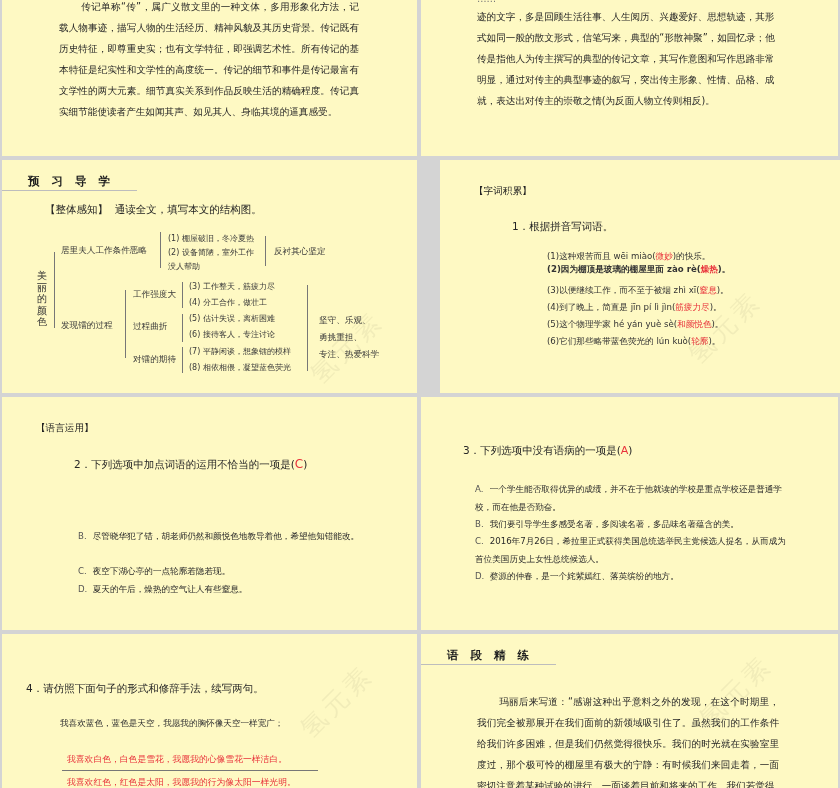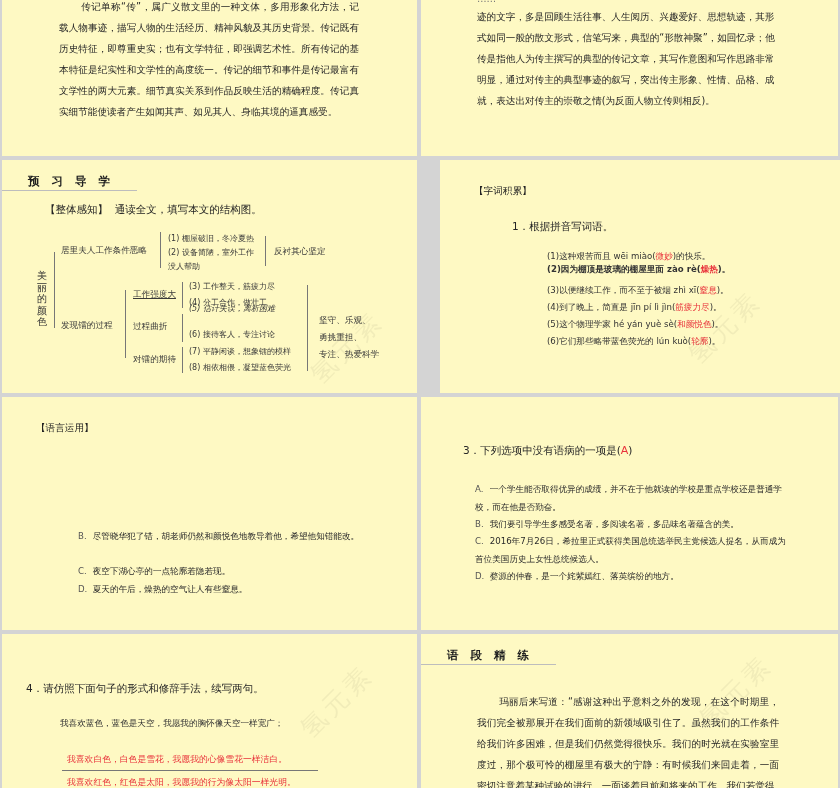--- a/index.html
+++ b/index.html
@@ -137,28 +137,28 @@
   <div class="vline" style="left:158px; top:72px; height:36px;"></div>
   <div class="diag" style="left:166px; top:73px;">(1) 棚屋破旧，冬冷夏热</div>
   <div class="diag" style="left:166px; top:87px;">(2) 设备简陋，室外工作</div>
   <div class="diag" style="left:166px; top:101px;">没人帮助</div>
   <div class="vline" style="left:263px; top:76px; height:30px;"></div>
   <div class="diag" style="left:272px; top:86px; font-size:8.6px;">反衬其心坚定</div>
 
   <div class="diag" style="left:59px; top:160px; font-size:8.6px;">发现镭的过程</div>
   <div class="vline" style="left:123px; top:130px; height:68px;"></div>
 
-  <div class="diag" style="left:131px; top:129px; font-size:8.6px;text-decoration:underline;">工作强度大</div>
+  <div class="diag" style="left:131px; top:129px; font-size:8.6px;">工作强度大</div>
   <div class="vline" style="left:180px; top:122px; height:26px;"></div>
   <div class="diag" style="left:187px; top:121px;">(3) 工作整天，筋疲力尽</div>
   <div class="diag" style="left:187px; top:137px;">(4) 分工合作，做壮工</div>
 
   <div class="diag" style="left:131px; top:161px; font-size:8.6px;">过程曲折</div>
   <div class="vline" style="left:180px; top:154px; height:28px;"></div>
-  <div class="diag" style="left:187px; top:143px;font-style:italic;">(5) 估计失误，离析困难</div>
+  <div class="diag" style="left:187px; top:153px;">(5) 估计失误，离析困难</div>
   <div class="diag" style="left:187px; top:169px;">(6) 接待客人，专注讨论</div>
 
   <div class="diag" style="left:131px; top:194px; font-size:8.6px;">对镭的期待</div>
   <div class="vline" style="left:180px; top:187px; height:26px;"></div>
   <div class="diag" style="left:187px; top:186px;">(7) 平静闲谈，想象镭的模样</div>
   <div class="diag" style="left:187px; top:202px;">(8) 相依相偎，凝望蓝色荧光</div>
 
   <div class="vline" style="left:305px; top:125px; height:86px;"></div>
   <div class="diag" style="left:317px; top:152px; font-size:8.6px; line-height:17px;">
     <div>坚守、乐观、</div>
@@ -176,20 +176,23 @@
   <div class="list-line" style="left:107px; top:104px;font-weight:bold;"><span>(2)因为棚顶是玻璃的棚屋里面 zào rè(</span><span class="red">燥热</span><span>)。</span></div>
   <div class="list-line" style="left:107px; top:125px;"><span>(3)以便继续工作，而不至于被烟 zhì xī(</span><span class="red">窒息</span><span>)。</span></div>
   <div class="list-line" style="left:107px; top:142px;"><span>(4)到了晚上，简直是 jīn pí lì jìn(</span><span class="red">筋疲力尽</span><span>)。</span></div>
   <div class="list-line" style="left:107px; top:159px;"><span>(5)这个物理学家 hé yán yuè sè(</span><span class="red">和颜悦色</span><span>)。</span></div>
   <div class="list-line" style="left:107px; top:176px;"><span>(6)它们那些略带蓝色荧光的 lún kuò(</span><span class="red">轮廓</span><span>)。</span></div>
   <div class="watermark" style="left:240px; top:150px;">氢元素</div>
 </div>
 
 <div class="slide s5">
   <div class="bracket-label" style="left:34px; top:25px; font-size:9.6px;">【语言运用】</div>
+  <div class="q-title" style="left:72px; top:60px;">
+    <span>2．下列选项中加点词语的运用不恰当的一项是(</span><span class="red" style="font-size:12px;">C</span><span>)</span>
+  </div>
   <div class="opt" style="left:76px; top:131px; width:296px;"><span class="letter">B.</span> <span>尽管晓华犯了错，胡老师仍然和颜悦色地教导着他，希望他知错能改。</span></div>
   <div class="opt" style="left:76px; top:184px; width:296px;"><span class="letter">D.</span> <span>夏天的午后，燥热的空气让人有些窒息。</span></div>
   <div class="opt" style="left:76px; top:166px; width:296px;"><span class="letter">C.</span> <span>夜空下湖心亭的一点轮廓若隐若现。</span></div>
 </div>
 
 <div class="slide s6">
   <div class="q-title" style="left:42px; top:47px;">
     <span>3．下列选项中没有语病的一项是(</span><span class="red" style="font-size:11px;">A</span><span>)</span>
   </div>
   <div class="opt" style="left:54px; top:84px; width:315px;"><span class="letter">A.</span> <span>一个学生能否取得优异的成绩，并不在于他就读的学校是重点学校还是普通学校，而在他是否勤奋。</span></div>

